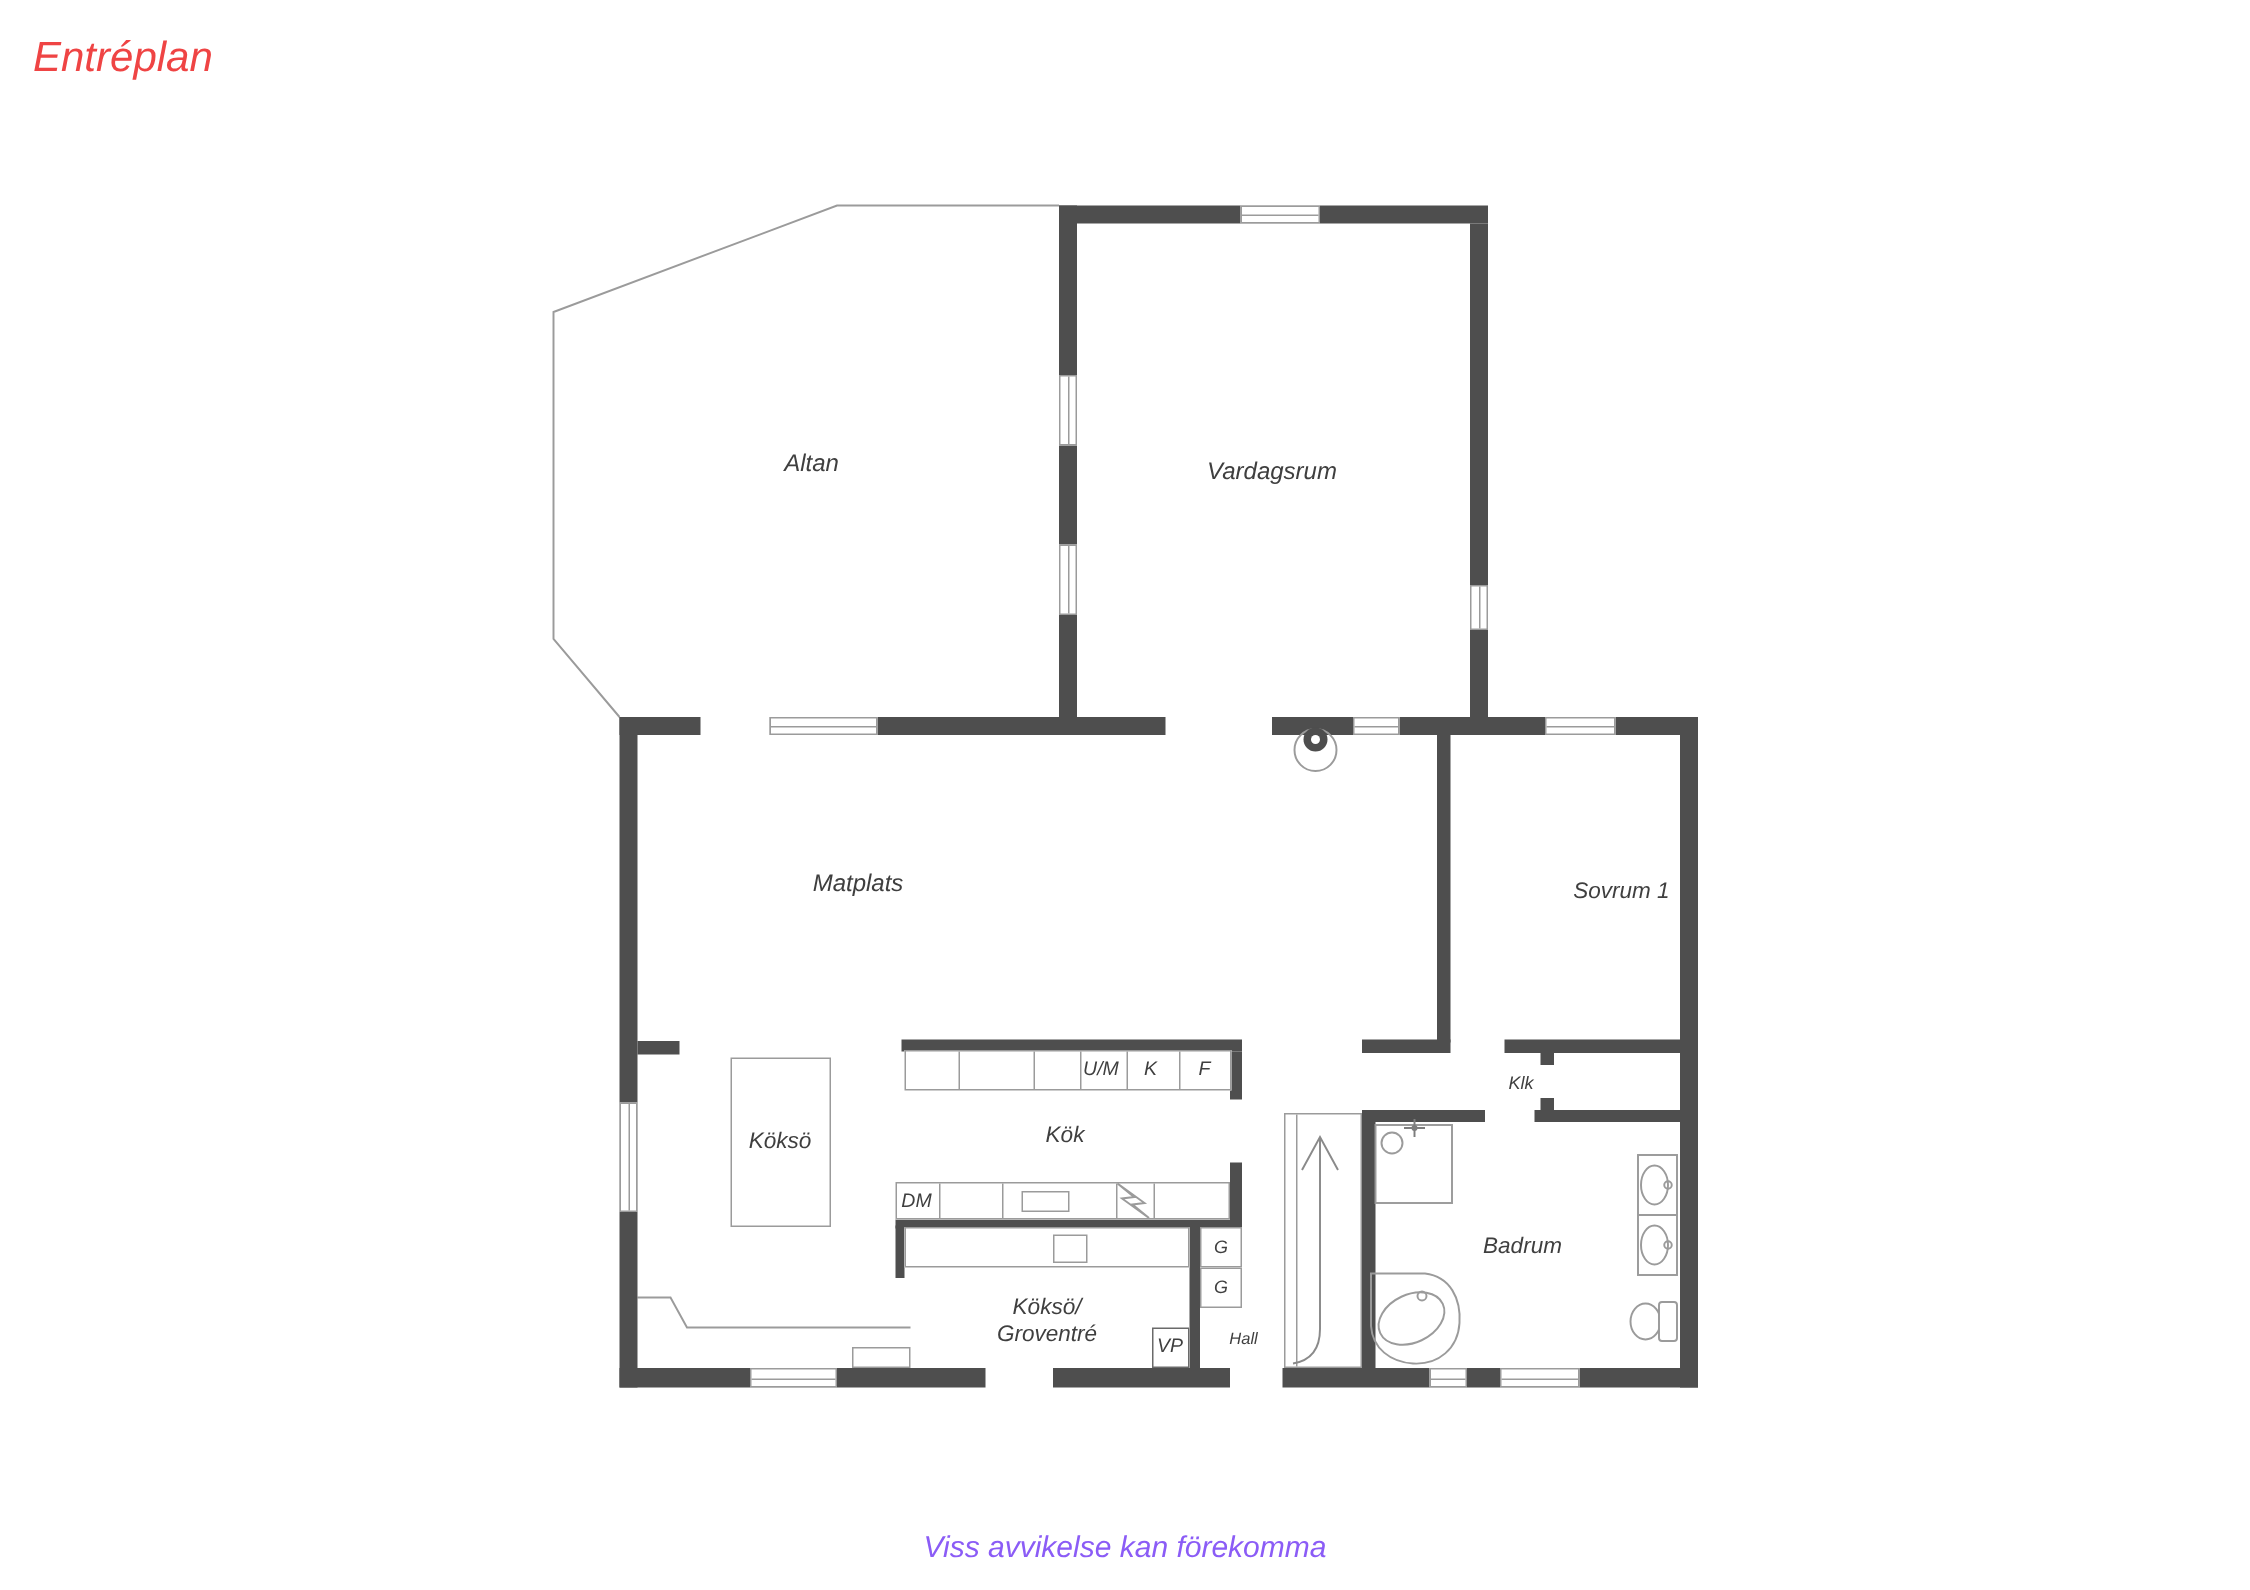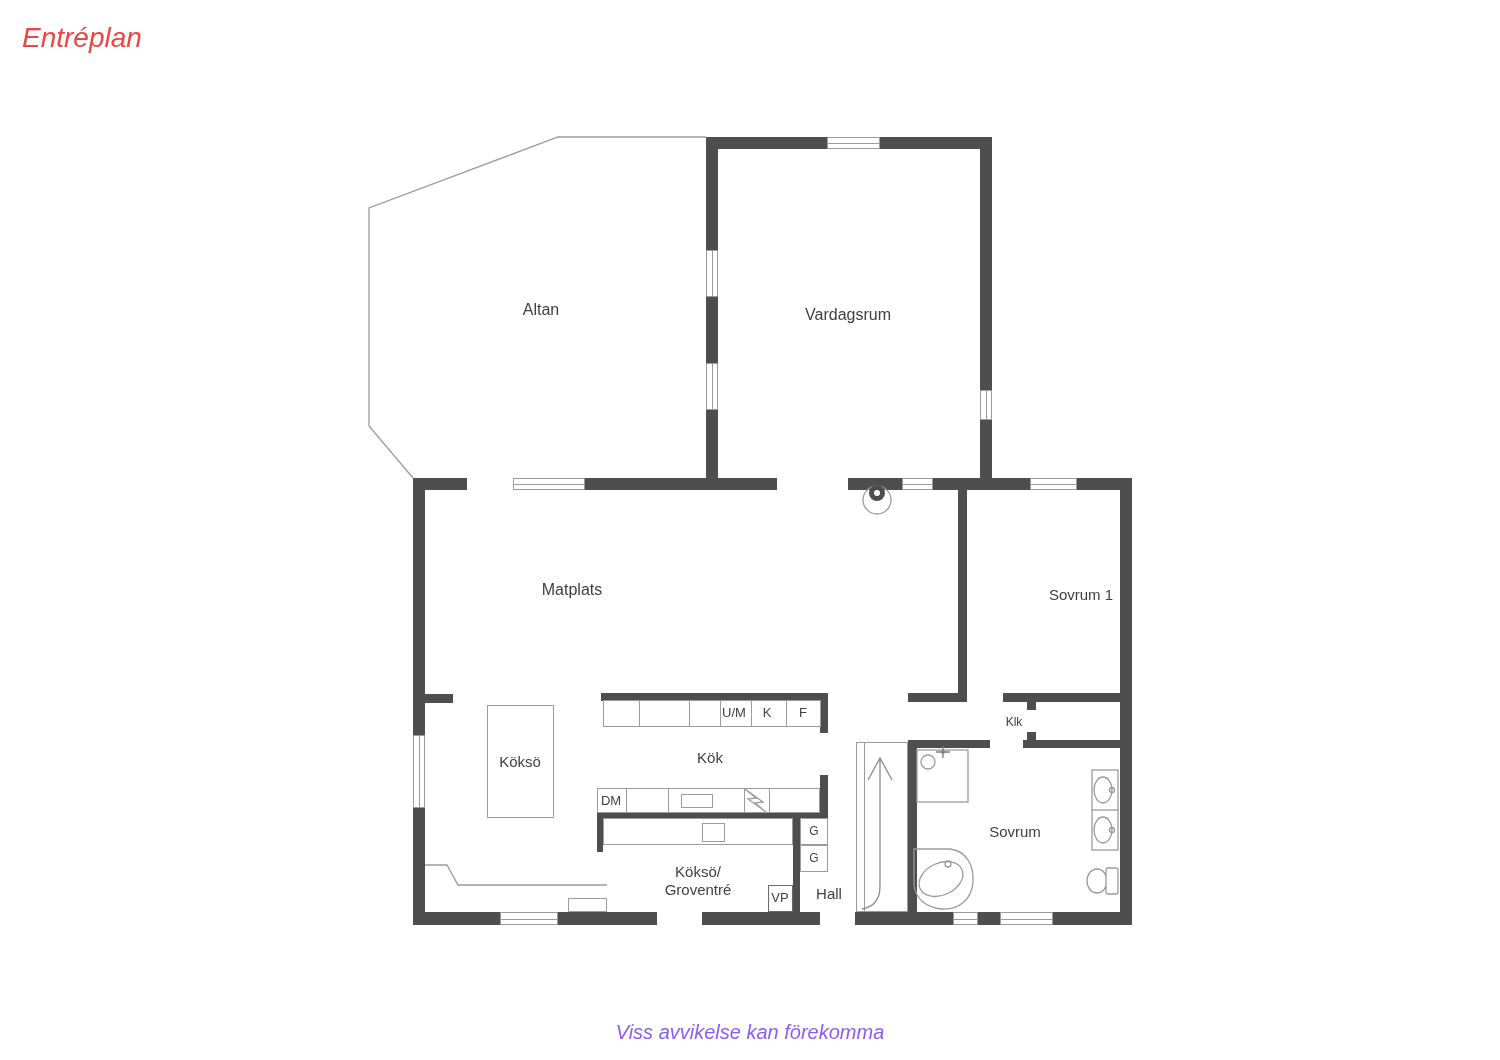--- a/index.html
+++ b/index.html
@@ -10,21 +10,21 @@
   html,body{margin:0;padding:0;background:#fff;}
   #canvas{position:relative;width:1500px;height:1060px;background:#fff;overflow:hidden;
           font-family:"Liberation Sans","DejaVu Sans",sans-serif;color:var(--text);}
   .w{position:absolute;background:var(--wall);}
   .winh,.winv{position:absolute;background:#fff;border:1px solid var(--line);box-sizing:border-box;}
   .winh::after{content:"";position:absolute;left:0;right:0;top:50%;border-top:1px solid var(--line);}
   .winv::after{content:"";position:absolute;top:0;bottom:0;left:50%;border-left:1px solid var(--line);}
   .box{position:absolute;border:1px solid var(--line);box-sizing:border-box;background:#fff;}
   .box-dark{position:absolute;border:1px solid #6a6a6a;box-sizing:border-box;background:#fff;}
   .vline{position:absolute;top:0;bottom:0;width:1px;background:var(--line);}
-  .lbl{position:absolute;white-space:nowrap;transform:translate(-50%,-50%);text-align:center;}
+  .lbl{position:absolute;font-style:italic;white-space:nowrap;transform:translate(-50%,-50%);text-align:center;}
   .room{font-size:16px;}
   .small{font-size:13px;}
   .tiny{font-size:12px;}
   #title{position:absolute;left:22px;top:22px;font-size:28px;font-style:italic;color:#ef4444;}
   #footer{position:absolute;left:50%;top:1021px;transform:translateX(-50%);font-size:20px;font-style:italic;color:#8b5cf6;}
   svg{position:absolute;left:0;top:0;}
 </style>
 </head>
 <body>
 
@@ -149,22 +149,22 @@
   <div class="lbl room" style="left:541px;top:310px">Altan</div>
   <div class="lbl room" style="left:848px;top:315px">Vardagsrum</div>
   <div class="lbl room" style="left:572px;top:590px">Matplats</div>
   <div class="lbl room" style="left:1081px;top:594px;font-size:15px">Sovrum 1</div>
   <div class="lbl" style="left:520px;top:761px;font-size:15px">Köksö</div>
   <div class="lbl" style="left:710px;top:757px;font-size:15px">Kök</div>
   <div class="lbl" style="left:698px;top:881px;font-size:15px;line-height:18px">
     <span style="display:block">Köksö/</span>
     <span style="display:block">Groventré</span>
   </div>
-  <div class="lbl" style="left:829px;top:893px;font-size:15px">Hall</div>
-  <div class="lbl" style="left:1015px;top:831px;font-size:15px">Sovrum</div>
+  <div class="lbl" style="left:829px;top:893px;font-size:11px">Hall</div>
+  <div class="lbl" style="left:1015px;top:831px;font-size:15px">Badrum</div>
   <div class="lbl tiny" style="left:1014px;top:722px">Klk</div>
 
   <div class="lbl small" style="left:734px;top:712px">U/M</div>
   <div class="lbl small" style="left:767px;top:712px">K</div>
   <div class="lbl small" style="left:803px;top:712px">F</div>
   <div class="lbl small" style="left:611px;top:800px">DM</div>
   <div class="lbl tiny" style="left:814px;top:831px">G</div>
   <div class="lbl tiny" style="left:814px;top:858px">G</div>
   <div class="lbl small" style="left:780px;top:897px">VP</div>
 

